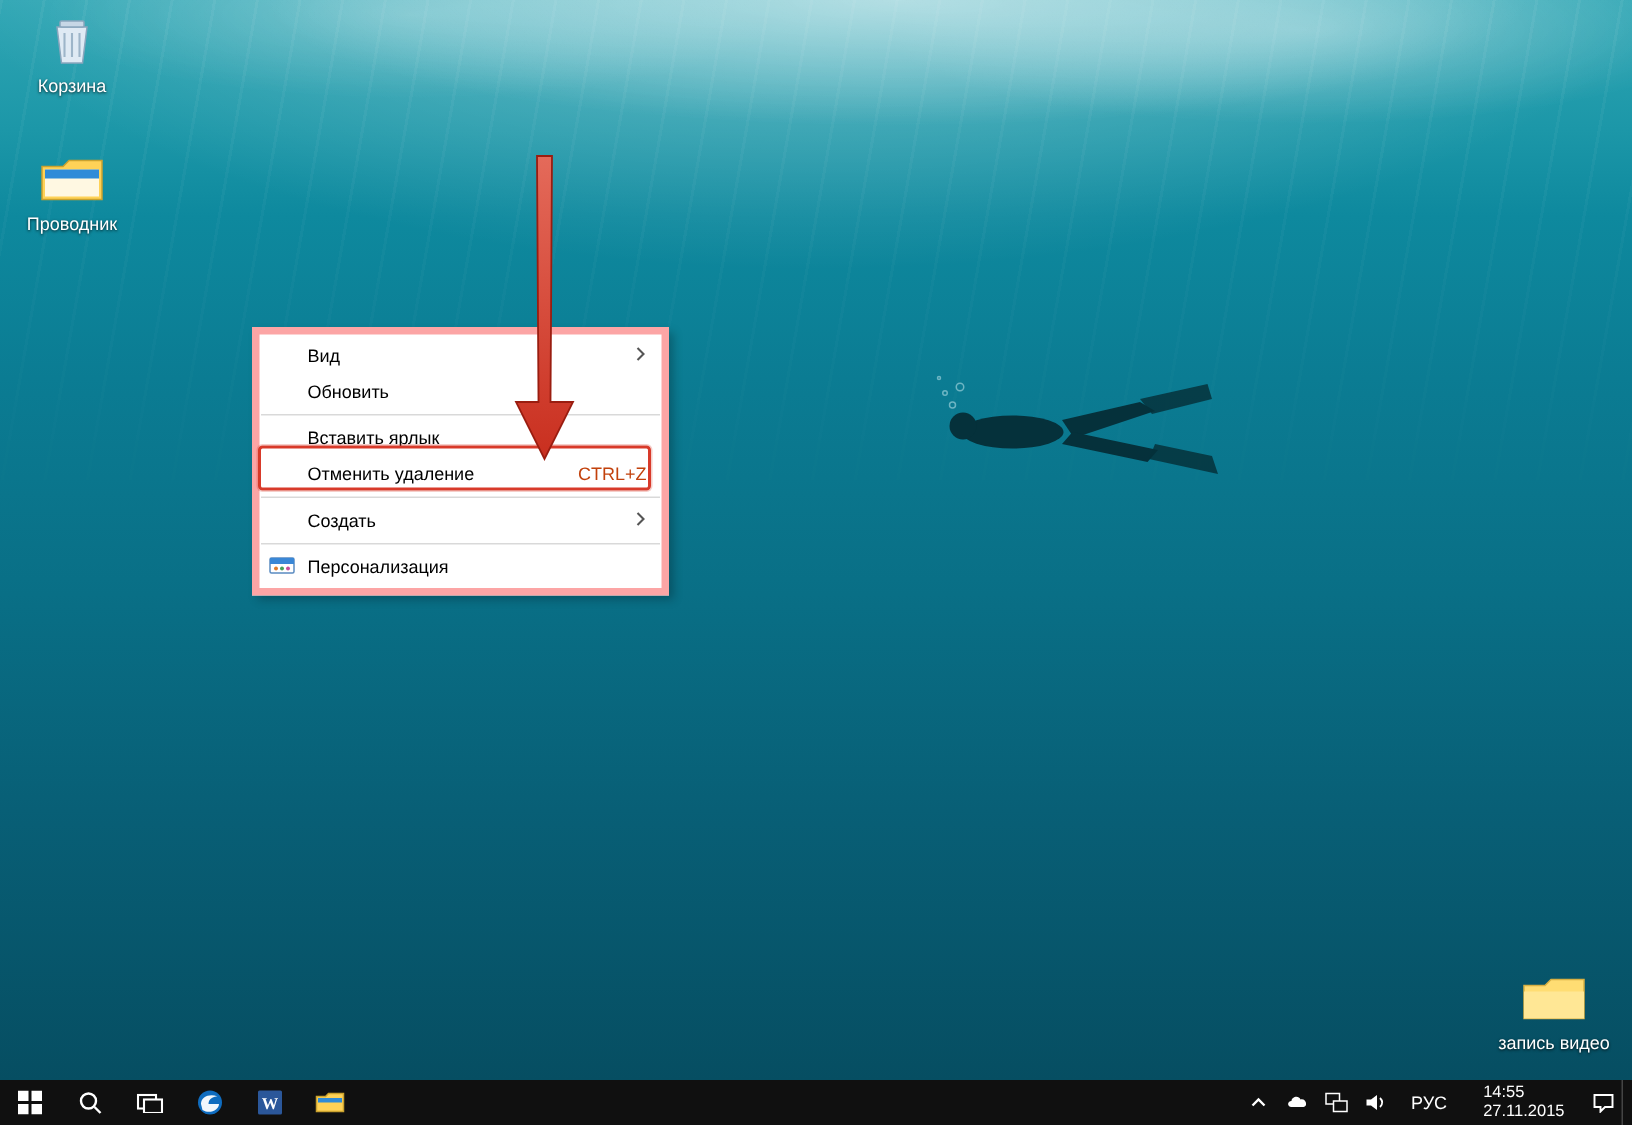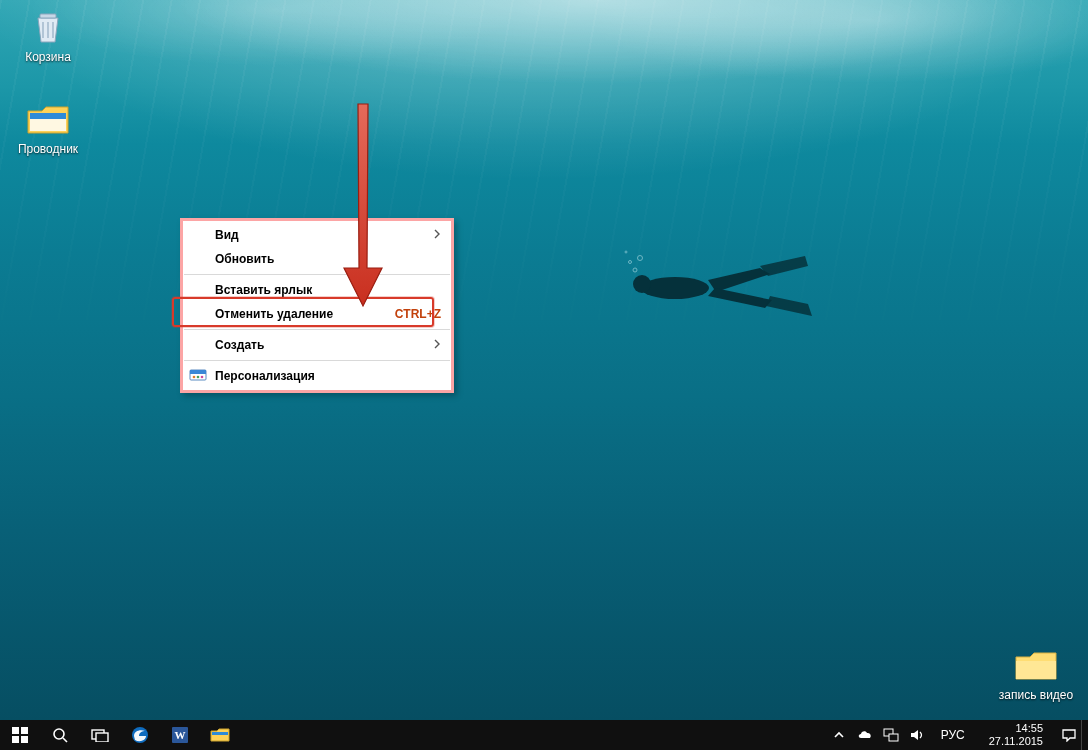--- a/index.html
+++ b/index.html
@@ -68,28 +68,27 @@
   .desktop-icon .label {
     color: #fff;
     text-shadow: 0 1px 2px rgba(0,0,0,0.8);
     font-size: 12px;
     line-height: 14px;
   }
 
   
   .context-menu {
     position: absolute;
-    left: 180px; top: 218px;
+    left: 168px; top: 218px;
     width: 268px;
     background: #fff;
     color: #000;
-    border: 3px solid #fca5a5;
+    border: 5px solid #fca5a5;
     box-shadow: 3px 3px 6px rgba(0,0,0,0.25);
     padding: 2px 0;
-    font-weight: bold;
   }
   .context-menu .item {
     display: flex;
     align-items: center;
     height: 24px;
     padding: 0 10px 0 32px;
     position: relative;
     cursor: default;
     font-size: 12px;
   }
@@ -151,21 +150,21 @@
     align-items: center;
     gap: 10px;
     padding: 0 4px 0 8px;
   }
   .tray .ico {
     width: 16px; height: 16px;
     display: flex; align-items: center; justify-content: center;
     cursor: pointer;
   }
   .clock {
-    text-align: right;
+    text-align: left;
     font-size: 11px;
     line-height: 13px;
     padding: 2px 8px;
     cursor: pointer;
   }
   .peek {
     width: 6px;
     border-left: 1px solid #444;
     cursor: pointer;
   }

